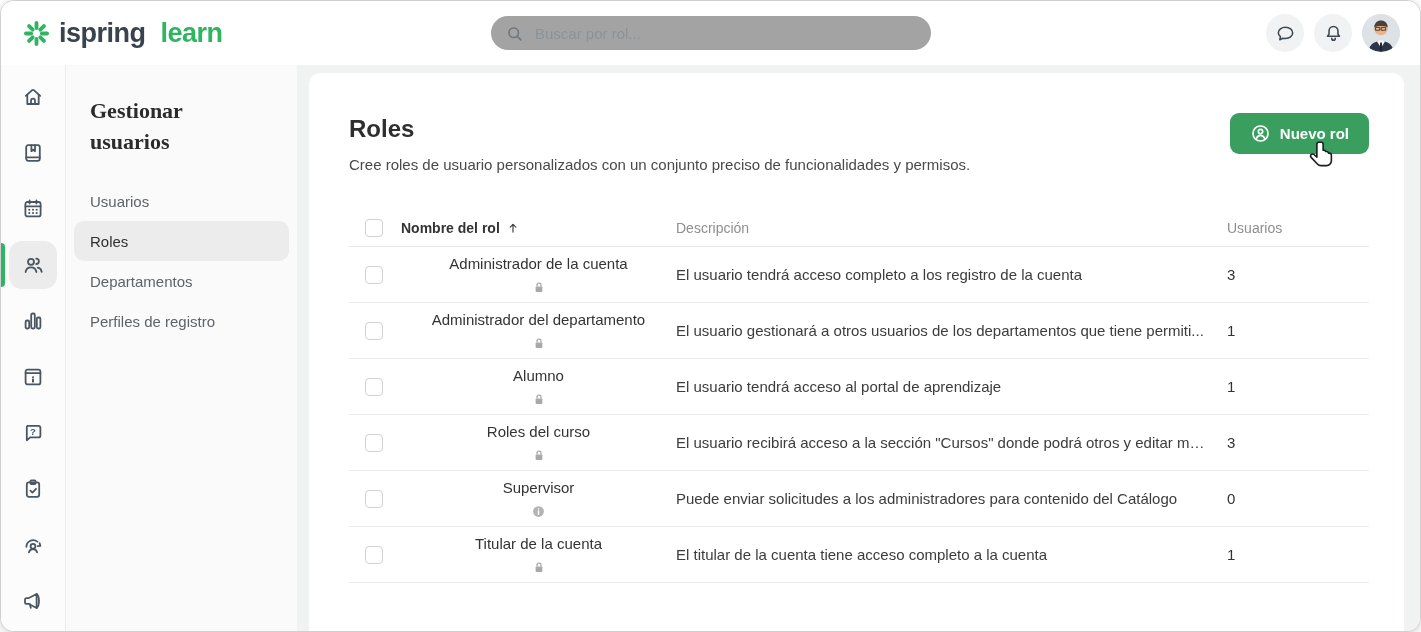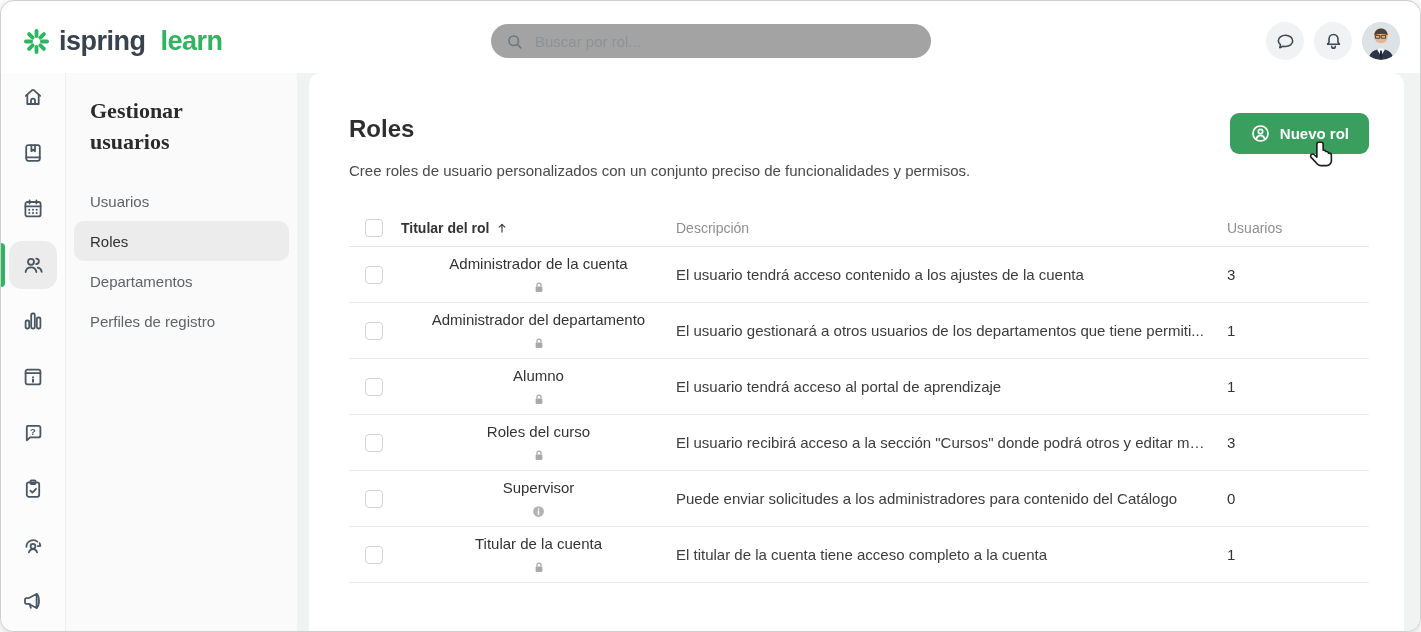--- a/index.html
+++ b/index.html
@@ -2,21 +2,21 @@
 <html><head>
 <meta charset="utf-8">
 <style>
   * { box-sizing: border-box; }
   html,body { margin:0; padding:0; background:#fff; font-family:"Liberation Sans", sans-serif; }
   .window{ position:relative; width:1421px; height:632px; background:#fff;
            border:1px solid #cfcfcf; border-radius:14px; overflow:hidden;
            box-shadow:0 2px 8px rgba(0,0,0,.18); }
 
   
-  .topbar{ position:absolute; top:8px; left:0; right:0; height:64px; background:#fff; z-index:6; }
+  .topbar{ position:absolute; top:0; left:0; right:0; height:64px; background:#fff; z-index:6; }
   .logo{ position:absolute; left:22px; top:0; height:64px; display:flex; align-items:center; gap:9px; }
   .logo-text{ font-size:27px; font-weight:bold; color:#39434e; letter-spacing:-0.5px; }
   .logo-learn{ color:#2fb461; margin-left:6px; font-weight:bold; font-size:27px; letter-spacing:-0.5px;}
   .search{ position:absolute; left:490px; top:15px; width:440px; height:34px; border-radius:17px;
            background:#a3a3a3; display:flex; align-items:center; gap:9px; padding:0 14px; }
   .search input{ border:0; background:transparent; outline:none; font-size:15px; color:#333; width:100%;
                  font-family:"Liberation Sans",sans-serif; }
   .search input::placeholder{ color:#8d9297; }
   .topbar-right{ position:absolute; right:20px; top:13px; display:flex; gap:10px; align-items:center; }
   .iconbtn{ width:38px; height:38px; border-radius:50%; background:#f1f2f3; display:flex;
@@ -38,21 +38,21 @@
   .sidebar-title{ font-size:22px; font-weight:bold; color:#2b2b2b; line-height:31px; margin:0 0 24px 24px; width:160px;font-family:Liberation Serif, serif; }
   .side-item{ height:40px; margin:0 8px; border-radius:10px; display:flex; align-items:center;
               padding:0 16px; font-size:15px; color:#5f6368; cursor:pointer; }
   .side-item.active{ background:#ececec; color:#2f2f2f; }
 
   
   .content{ position:absolute; top:64px; left:296px; right:0; bottom:0; background:#f1f2f2; }
   .card{ position:absolute; top:8px; left:12px; right:16px; bottom:0; background:#fff;
          border-radius:12px 12px 0 0; }
   .page-title{ position:absolute; top:42px; left:40px; margin:0; font-size:24px; color:#2e2e2e; font-weight:bold; }
-  .page-subtitle{ position:absolute; top:89px; left:40px; margin:0; font-size:15px; color:#494949; }
+  .page-subtitle{ position:absolute; top:83px; left:40px; margin:0; font-size:15px; color:#494949; }
   .newrole{ position:absolute; top:40px; right:35px; height:41px; border:0; border-radius:9px;
             color:#fff; font-size:15px; font-weight:bold; display:flex; align-items:center; gap:9px;
             padding:0 20px; cursor:pointer; font-family:"Liberation Sans",sans-serif;margin-left:12px; }
 
   
   .table{ position:absolute; top:136px; left:40px; right:35px; }
   .tgrid{ display:grid; grid-template-columns:52px 275px minmax(0,1fr) 142px; align-items:center; }
   .thead{ height:38px; border-bottom:1px solid #e7e7e7; color:#8f8f8f; font-size:14px; }
   .th-name{ color:#333; font-weight:bold; display:flex; align-items:center; gap:6px; }
   .trow{ height:56px; border-bottom:1px solid #ebebeb; font-size:15px; color:#333; }
@@ -267,21 +267,21 @@
           </svg>
         </span>
         <span>Nuevo rol</span>
       </button>
       <p class="page-subtitle">Cree roles de usuario personalizados con un conjunto preciso de funcionalidades y permisos.</p>
 
       <div class="table">
         <div class="tgrid thead">
           <span class="checkbox"></span>
           <span class="th-name">
-            <span>Titular del rol</span>
+            <span>Nombre del rol</span>
             <span>
               <svg width="14" height="14" viewBox="0 0 24 24" fill="none" stroke="#444" stroke-width="2.1" stroke-linecap="round" stroke-linejoin="round">
                 <path d="M12 19V6"></path>
                   <path d="M7.2 10.5 12 5.7l4.8 4.8"></path>
               </svg>
             </span>
           </span>
           <span>Descripción</span>
           <span>Usuarios</span>
         </div>
@@ -290,21 +290,21 @@
     <span class="checkbox"></span>
     <span class="name-cell">
       <span>Administrador de la cuenta</span>
       <span class="badge">
                   <svg width="14" height="15" viewBox="0 0 24 24">
                     <path d="M8.6 10.4V8a3.4 3.4 0 0 1 6.8 0v2.4" fill="none" stroke="#a9a9a9" stroke-width="2.3"></path>
                     <rect x="6.2" y="10.4" width="11.6" height="9.2" rx="1.8" fill="#a9a9a9"></rect>
                   </svg>
                 </span>
     </span>
-    <span class="desc-cell">El usuario tendrá acceso contenido a los ajustes de la cuenta</span>
+    <span class="desc-cell">El usuario tendrá acceso completo a los registro de la cuenta</span>
     <span class="users-cell">3</span>
   </div>
 
   <div class="tgrid trow">
     <span class="checkbox"></span>
     <span class="name-cell">
       <span>Administrador del departamento</span>
       <span class="badge">
                   <svg width="14" height="15" viewBox="0 0 24 24">
                     <path d="M8.6 10.4V8a3.4 3.4 0 0 1 6.8 0v2.4" fill="none" stroke="#a9a9a9" stroke-width="2.3"></path>

